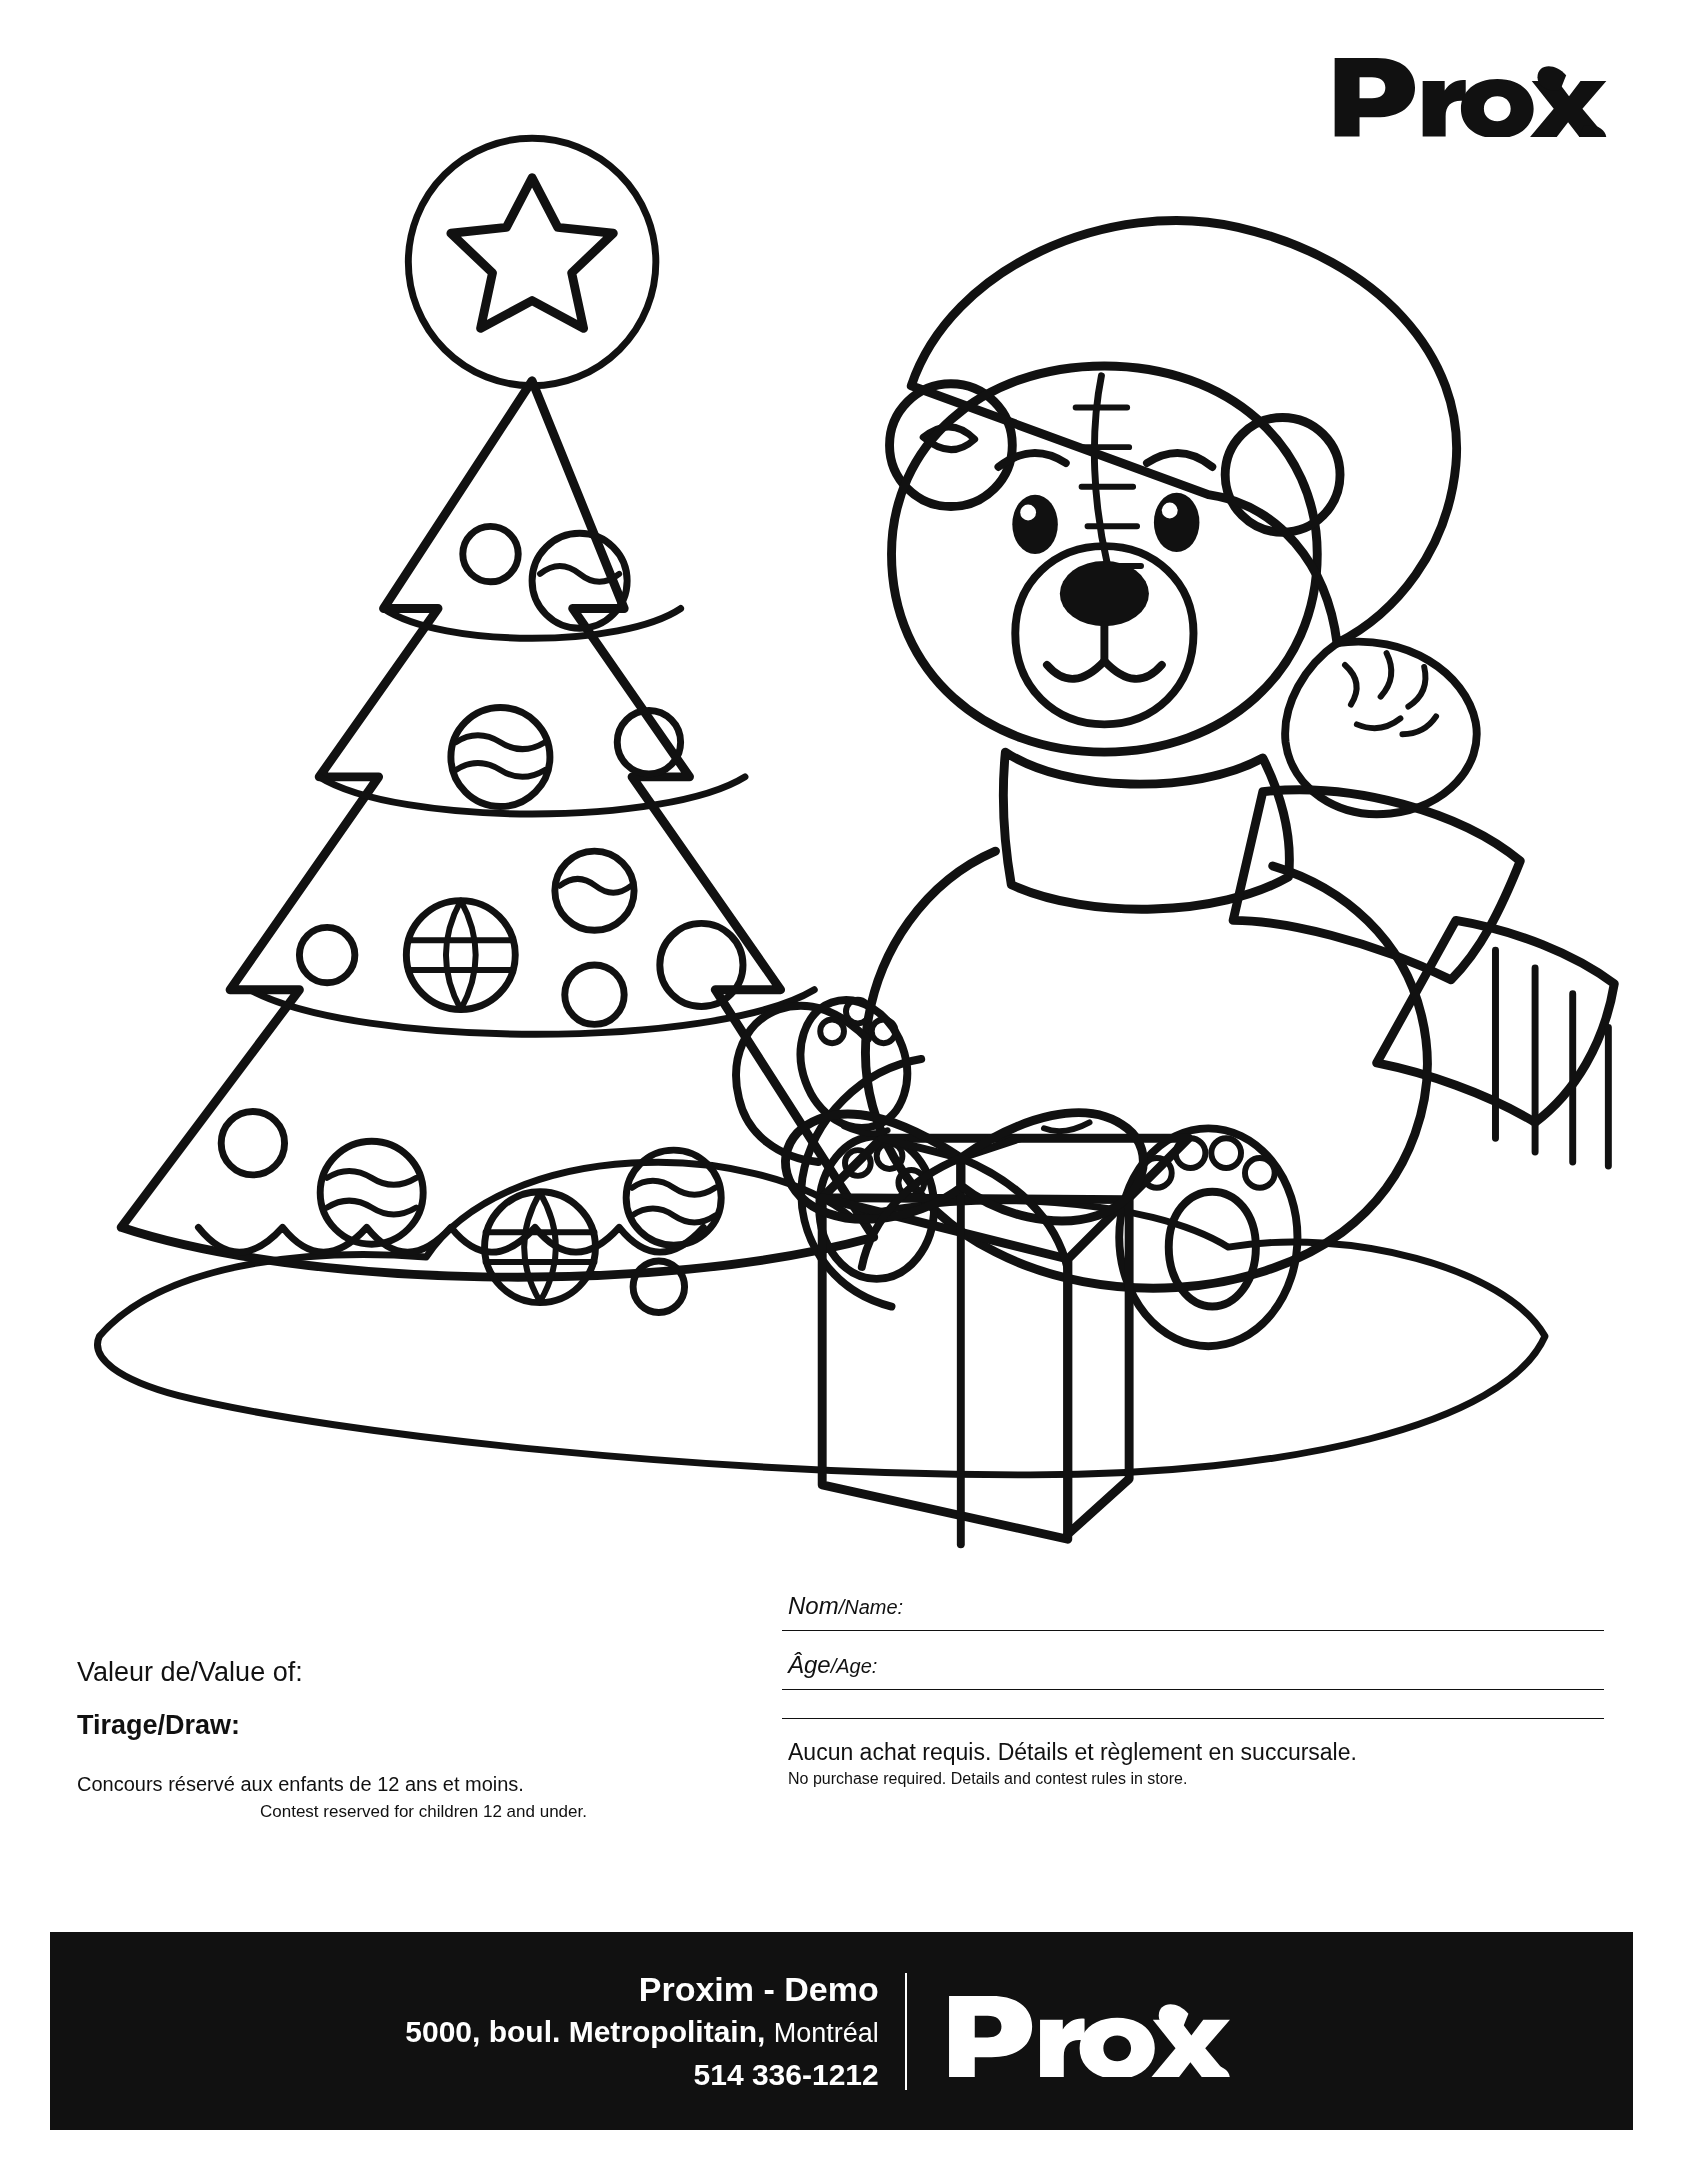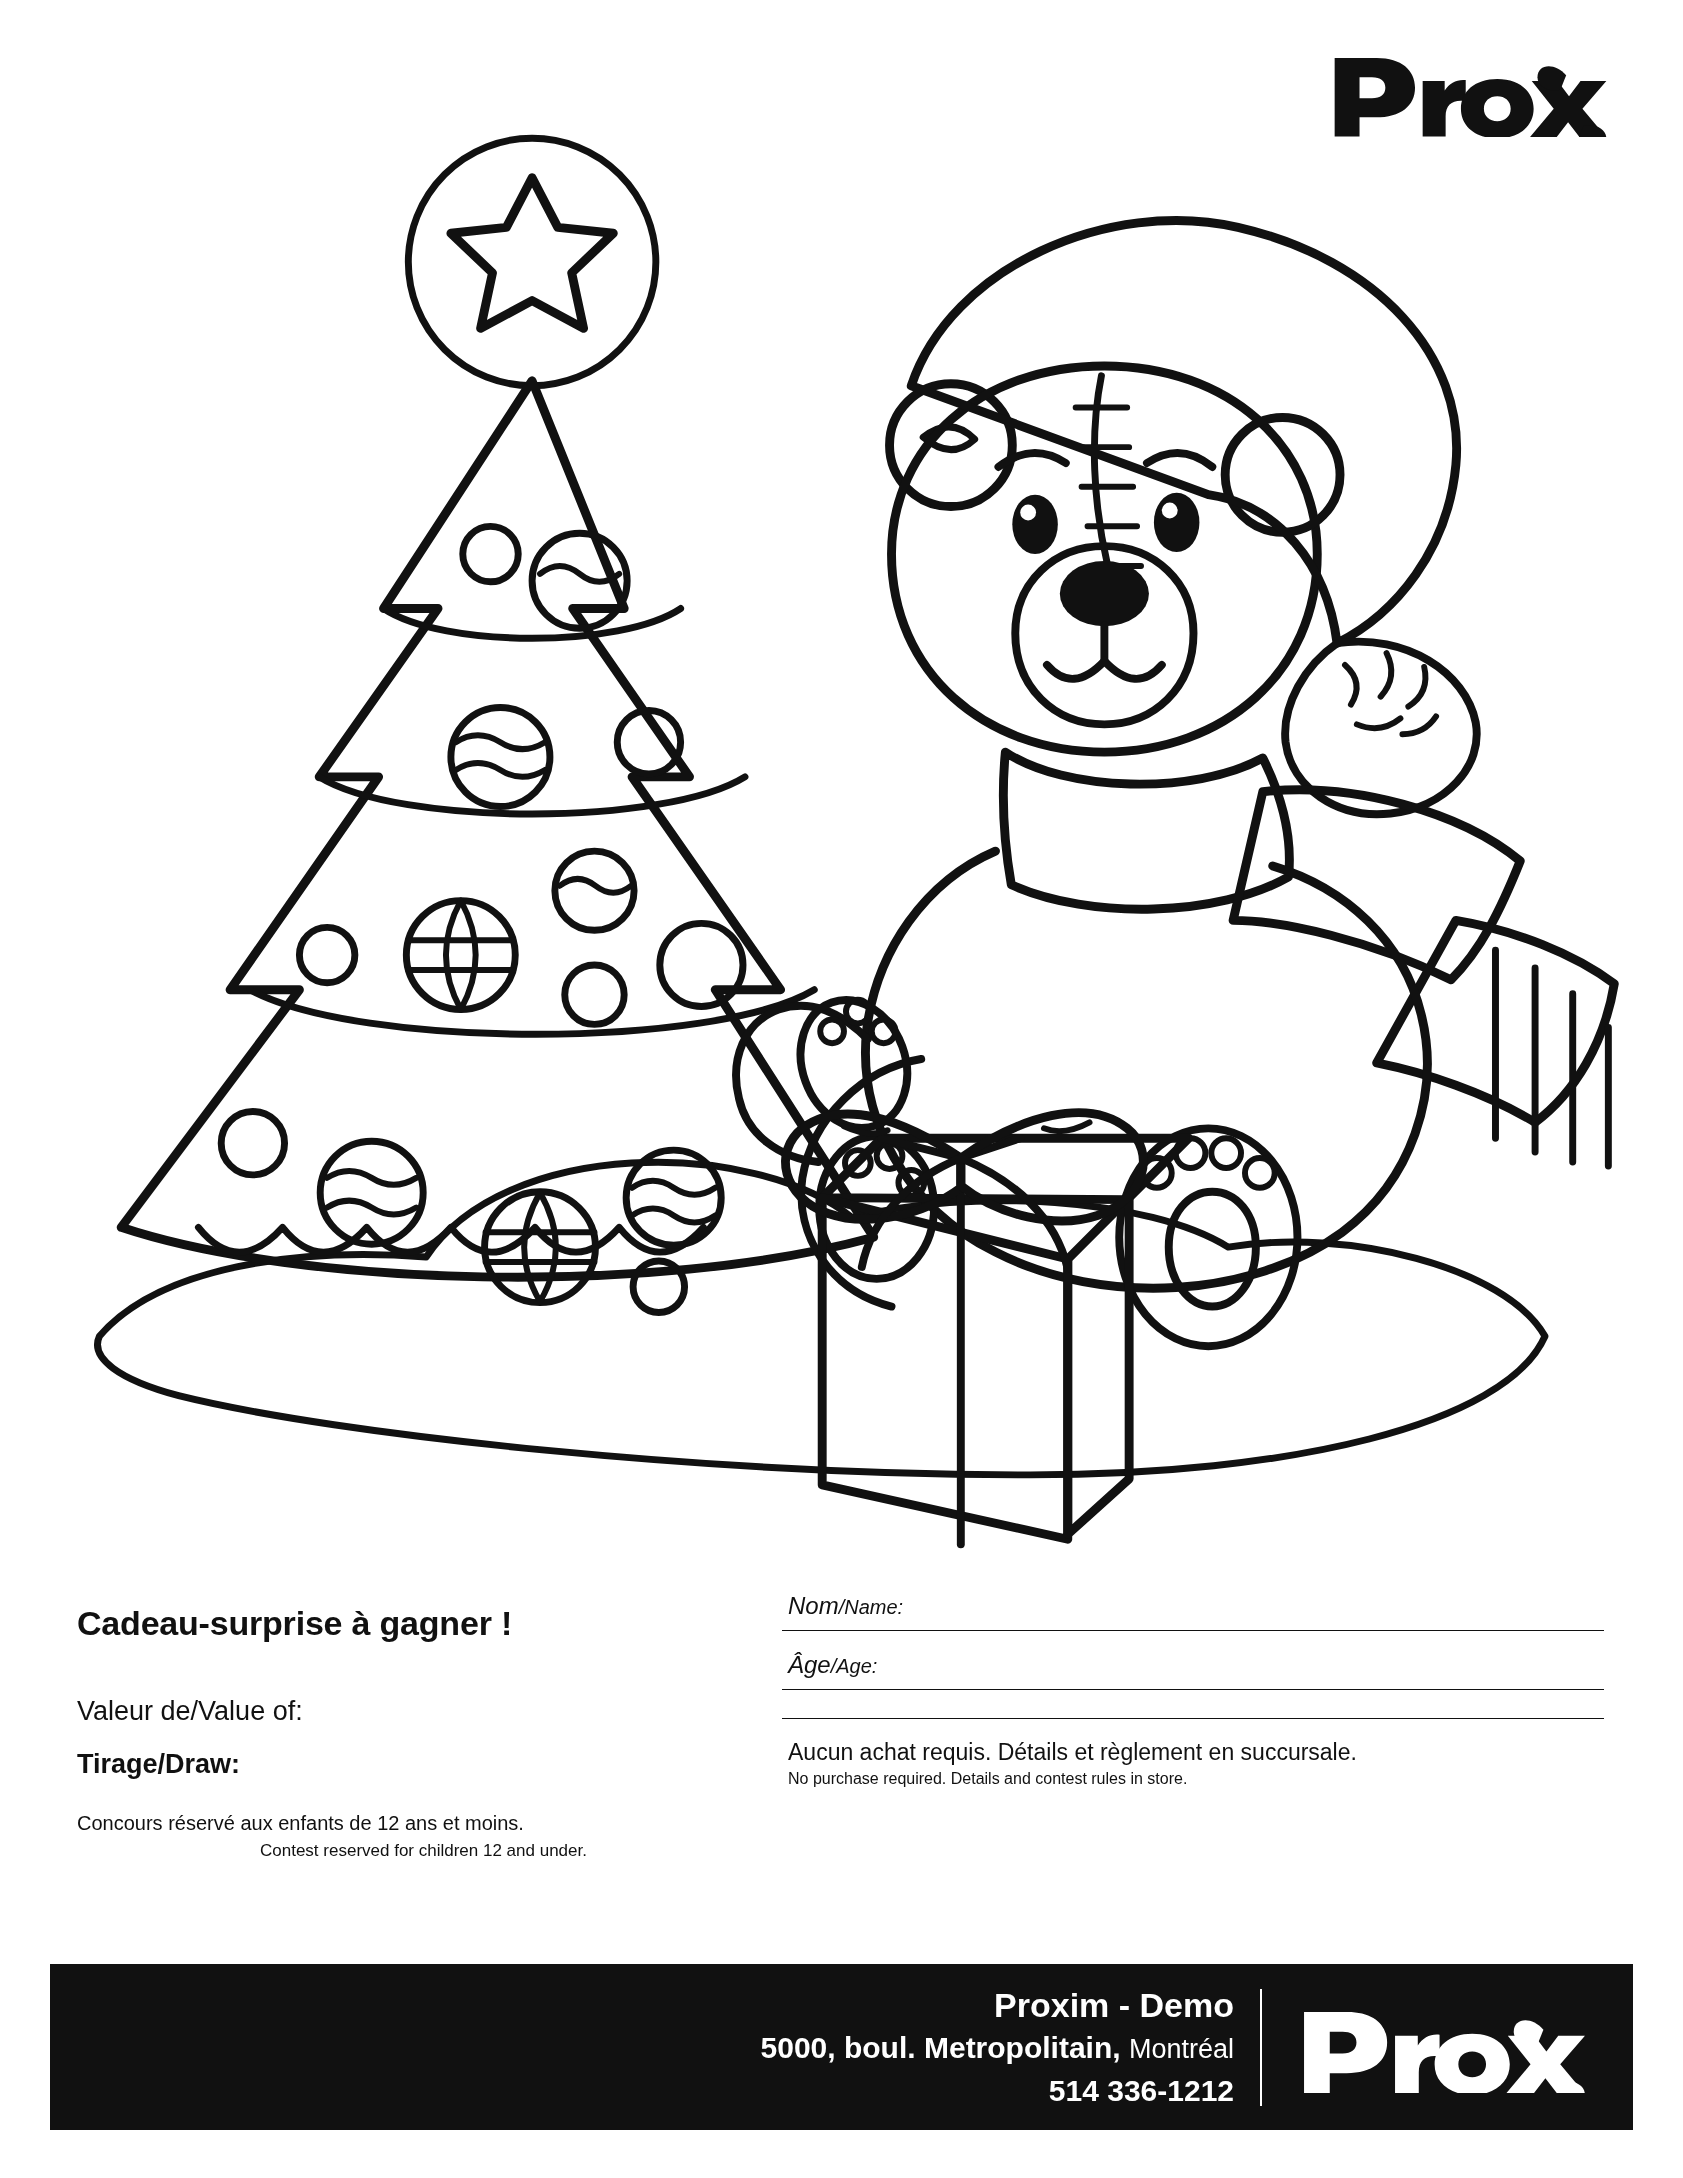--- a/index.html
+++ b/index.html
@@ -116,26 +116,26 @@
     font-size: 16px;
     margin-top: 4px;
   }
 
   
   .footer {
     position: absolute;
     left: 50px;
     right: 50px;
     bottom: 48px;
-    height: 166px;
+    height: 198px;
     background: #111111;
     color: #ffffff;
     display: flex;
     align-items: center;
-    justify-content: flex-end;
+    justify-content: center;
   }
   .footer-text {
     text-align: right;
     padding-right: 26px;
     line-height: 1.35;
   }
   .store-name {
     font-size: 34px;
     font-weight: bold;
   }
@@ -299,21 +299,20 @@
 
         <path d="M930 1110 c-60-40-120-60-160-30 -30 24-20 70 26 86 40 14 96 2 134-26 z"></path>
         <path d="M930 1110 c60-42 128-62 168-30 30 24 18 72-30 88 -42 14-100 0-138-30 z"></path>
         <path d="M812 1078 q26 12 44 4 M1060 1074 q-26 14-46 6" stroke-width="6"></path>
         <path d="M930 1110 c-50 20-90 60-100 110 M930 1110 c54 22 96 60 108 112" stroke-width="8"></path>
       </g>
     </svg>
   </div>
 
   <div class="info">
-    <p class="prize-fr">Cadeau-surprise à gagner !</p>
 
     <div class="value-line">
       <span>Valeur de</span><span>/</span><span>Value of:</span>
     </div>
 
     <div class="draw-line">
       <span>Tirage</span><span>/</span><span>Draw:</span>
     </div>
 
     <div class="rules-fr">Concours réservé aux enfants de 12 ans et moins.</div>

